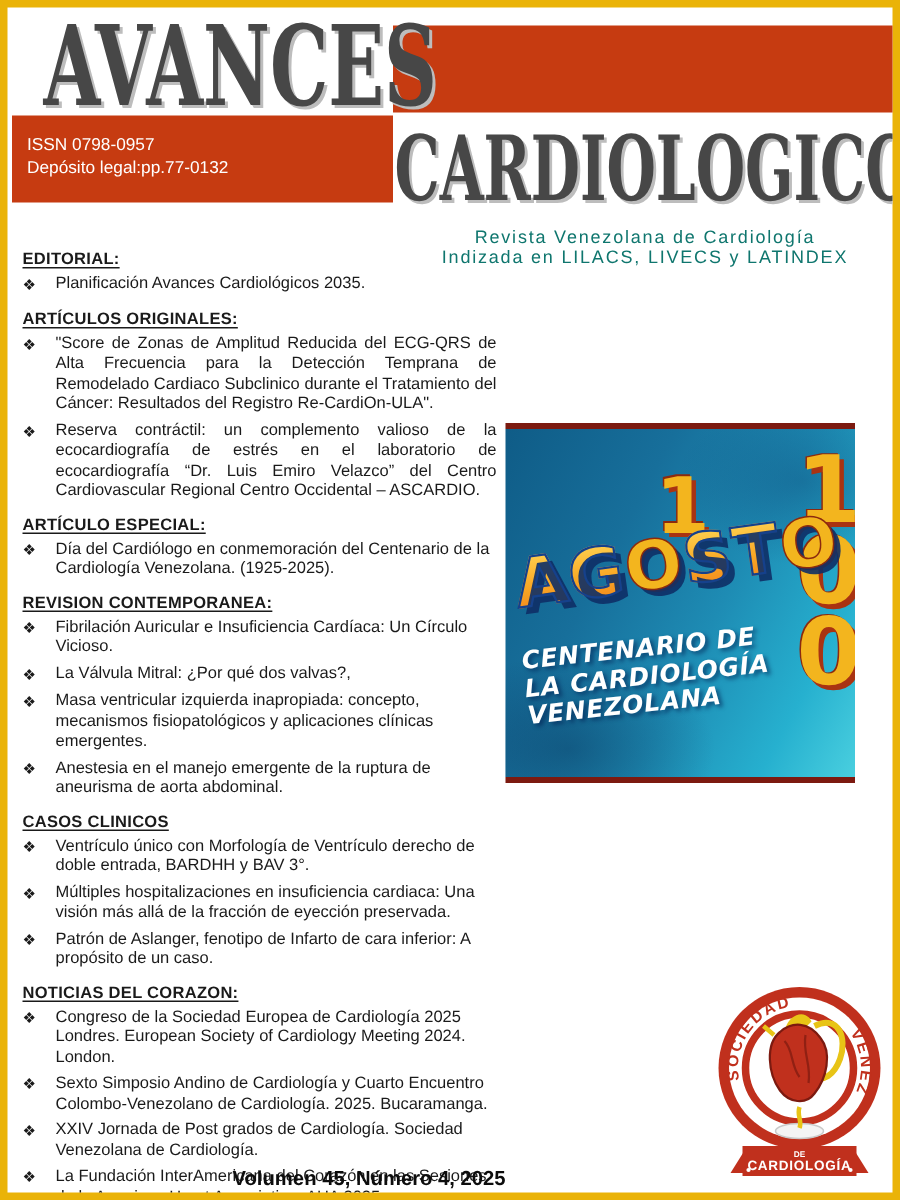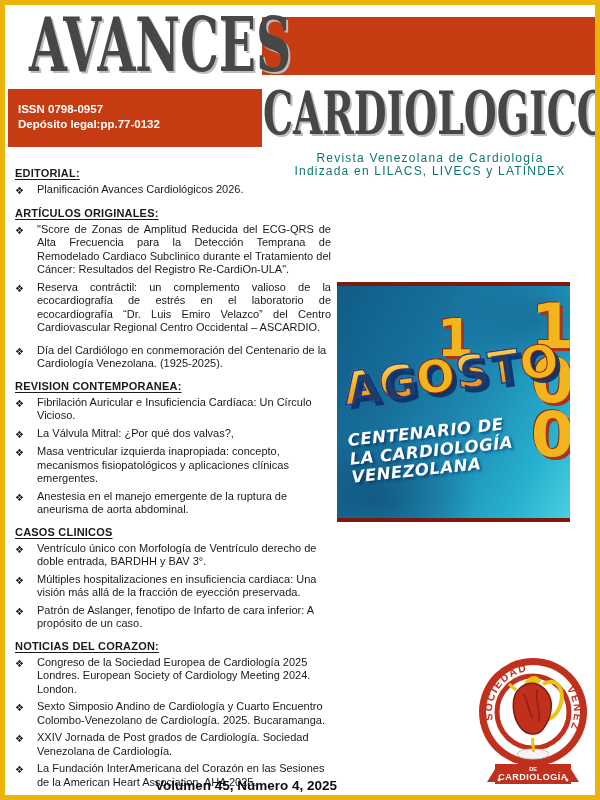--- a/index.html
+++ b/index.html
@@ -5,22 +5,22 @@
   html,body{margin:0;padding:0;background:#888;}
   .page{position:relative;width:600px;height:800px;background:#fff;overflow:hidden;
         font-family:"Liberation Sans",sans-serif;border:5px solid #eab308;box-sizing:border-box;}
 
   
   .title{position:absolute;color:#474747;font-family:"DejaVu Serif",serif;font-weight:700;
          white-space:nowrap;transform-origin:left top;text-shadow:3px 2px 0 #bdbdbd;}
   .title-avances{left:24px;top:4px;font-size:74px;line-height:72px;transform:scaleX(.66);}
   .title-cardio{left:258px;top:74px;font-size:60px;line-height:68px;transform:scaleX(.63);}
   .red-block-top{position:absolute;left:257px;top:12px;width:343px;height:58px;background:#c63b11;}
-  .issn-box{position:absolute;left:3px;top:84px;width:254px;height:58px;background:#c63b11;
-            color:#fff;font-weight:700;font-size:11.5px;line-height:15px;padding:13px 0 0 10px;box-sizing:border-box;}
+  .issn-box{position:absolute;left:3px;top:72px;width:254px;height:58px;background:#c63b11;
+            color:#fff;font-weight:400;font-size:11.5px;line-height:15px;padding:13px 0 0 10px;box-sizing:border-box;}
   .subtitle{position:absolute;left:252px;top:147px;width:346px;text-align:center;color:#0f766e;
             font-size:12px;line-height:13px;letter-spacing:1.2px;white-space:nowrap;}
 
   
   .toc{position:absolute;left:10px;top:162px;width:316px;color:#1a1a1a;}
   .section{margin-bottom:9px;}
   .section-heading{font-size:11px;font-weight:700;text-decoration:underline;text-underline-offset:2px;
                    margin:0 0 4px 0;letter-spacing:.2px;}
   .item{display:flex;margin-bottom:4px;font-size:11px;line-height:13.5px;}
   .bullet{flex:0 0 22px;font-size:10px;padding-top:1px;}
@@ -72,35 +72,36 @@
   <div class="subtitle">
     <div>Revista Venezolana de Cardiología</div>
     <div>Indizada en LILACS, LIVECS y LATINDEX</div>
   </div>
 
   <div class="toc" id="toc">
       <div class="section section-editorial">
         <div class="section-heading">EDITORIAL:</div>
         <div class="item">
           <span class="bullet">❖</span>
-          <span class="item-text">Planificación Avances Cardiológicos 2026.</span>
+          <span class="item-text">Planificación Avances Cardiológicos 2035.</span>
         </div>
       </div>
       <div class="section section-articulos-originales">
         <div class="section-heading">ARTÍCULOS ORIGINALES:</div>
         <div class="item">
           <span class="bullet">❖</span>
           <span class="item-text">"Score de Zonas de Amplitud Reducida del ECG-QRS de Alta Frecuencia para la Detección Temprana de Remodelado Cardiaco Subclinico durante el Tratamiento del Cáncer: Resultados del Registro Re-CardiOn-ULA".</span>
         </div>
         <div class="item">
           <span class="bullet">❖</span>
           <span class="item-text">Reserva contráctil: un complemento valioso de la ecocardiografía de estrés en el laboratorio de ecocardiografía “Dr. Luis Emiro Velazco” del Centro Cardiovascular Regional Centro Occidental – ASCARDIO.</span>
         </div>
       </div>
       <div class="section section-articulo-especial">
+        <div class="section-heading">ARTÍCULO ESPECIAL:</div>
         <div class="item">
           <span class="bullet">❖</span>
           <span class="item-text">Día del Cardiólogo en conmemoración del Centenario de la Cardiología Venezolana.   (1925-2025).</span>
         </div>
       </div>
       <div class="section section-revision-contemporanea">
         <div class="section-heading">REVISION CONTEMPORANEA:</div>
         <div class="item">
           <span class="bullet">❖</span>
           <span class="item-text">Fibrilación Auricular e Insuficiencia Cardíaca: Un Círculo Vicioso.</span>

